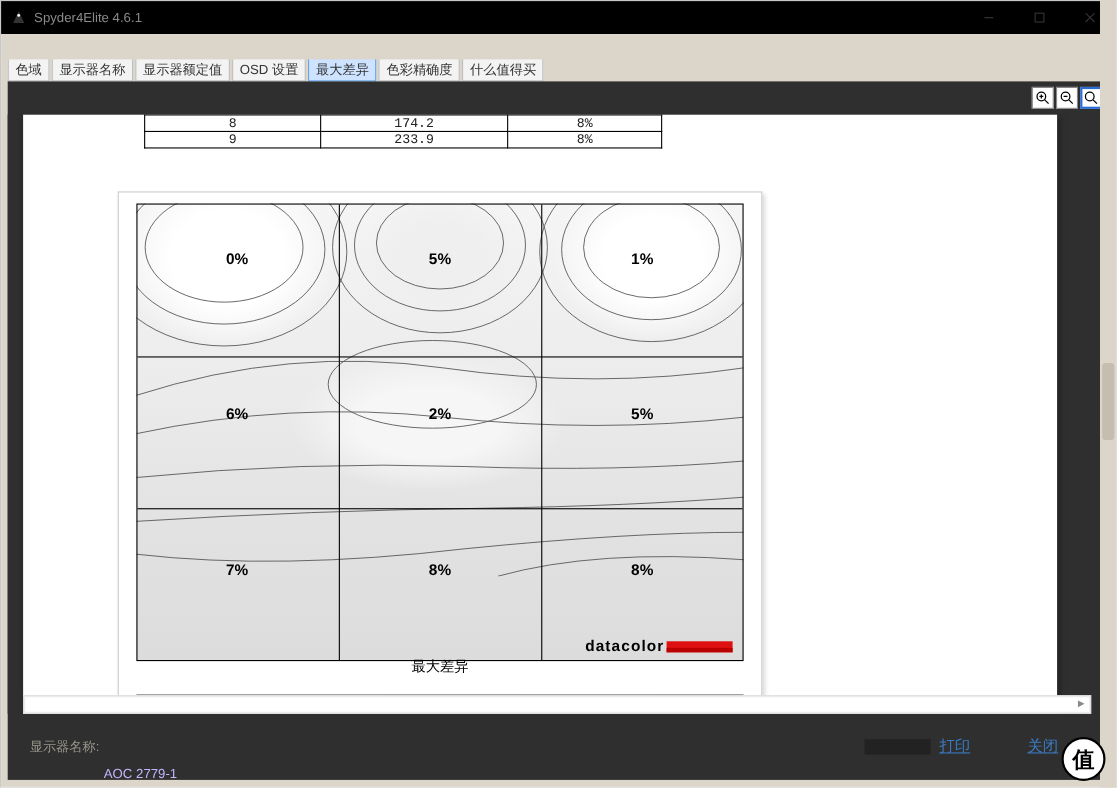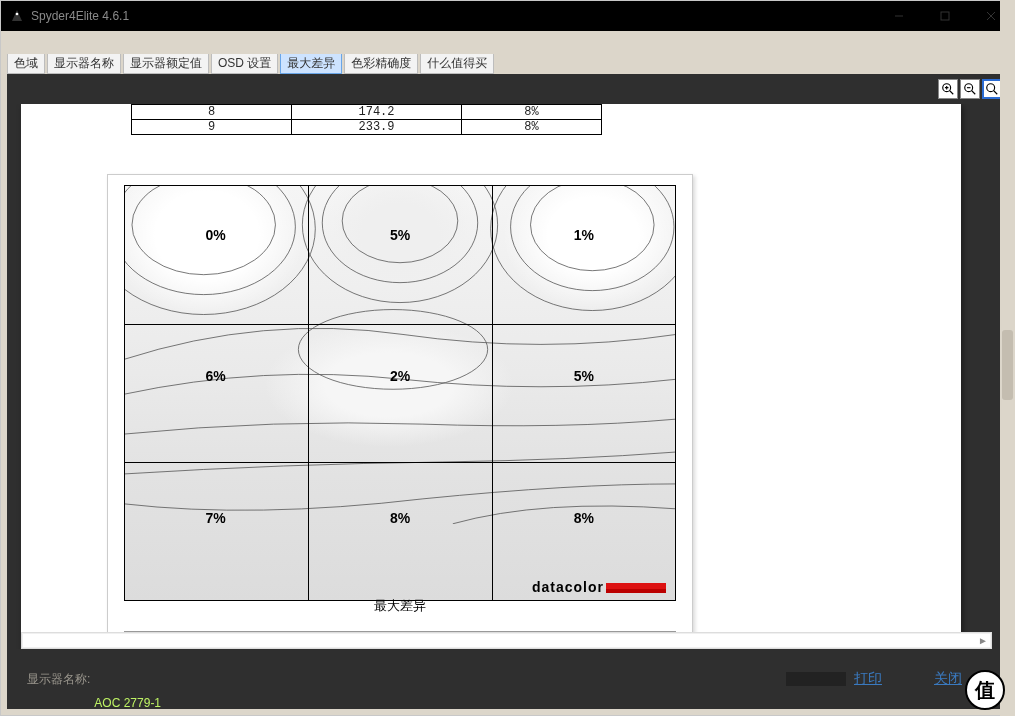--- a/index.html
+++ b/index.html
@@ -51,21 +51,21 @@
 .legend-ticks span.tick { position:absolute; top:0; width:1px; height:6px; background:#333; }
 .legend-ticks span.lbl { position:absolute; top:6px; font-size:10px; transform:translateX(-50%); color:#222; }
 .hscroll { position:absolute; left:14px; right:16px; bottom:0; height:17px; background:#f0f0f0; border:1px solid #ddd; }
 .hscroll .thumb { position:absolute; inset:1px; background:#fff; }
 .hscroll .arrow { position:absolute; top:0; bottom:0; width:16px; display:flex; align-items:center; justify-content:center; color:#888; font-size:10px; }
 .hscroll .arrow.l{left:0;} .hscroll .arrow.r{right:0;}
 .vscroll-outer { position:absolute; right:0; top:0; bottom:0; width:15px; background:#dcd6ca; }
 .vscroll-outer .thumb { position:absolute; left:2px; right:2px; top:330px; height:70px; background:#c4bdb0; border-radius:3px; }
 .footer { height: 60px; display:flex; align-items:center; padding:0 20px; }
 .footer .label { color:#9a968d; font-size:12px; }
-.footer .value { color:#bef264; font-size:12px; margin-left:4px;margin-top:48px; }
+.footer .value { color:#c4b5fd; font-size:12px; margin-left:4px;margin-top:48px; }
 .footer .spacer { flex:1; }
 .footer .link { color:#3a7ac0; font-size:14px; margin:0 26px; text-decoration:underline; }
 .footer .prog { width:60px; height:14px; background:#222; margin-right:-18px; }
 .watermark { position:fixed; right:4px; bottom:4px; display:flex; align-items:center; gap:6px; padding:2px 6px; }
 .watermark .circ { width:40px; height:40px; border-radius:50%; background:#fff; border:2px solid #000; display:flex; align-items:center; justify-content:center; font-size:20px; font-weight:bold; }
 .watermark .txt { font-size:22px; font-weight:bold; color:#000; }
 </style>
 </head>
 <body>
 

